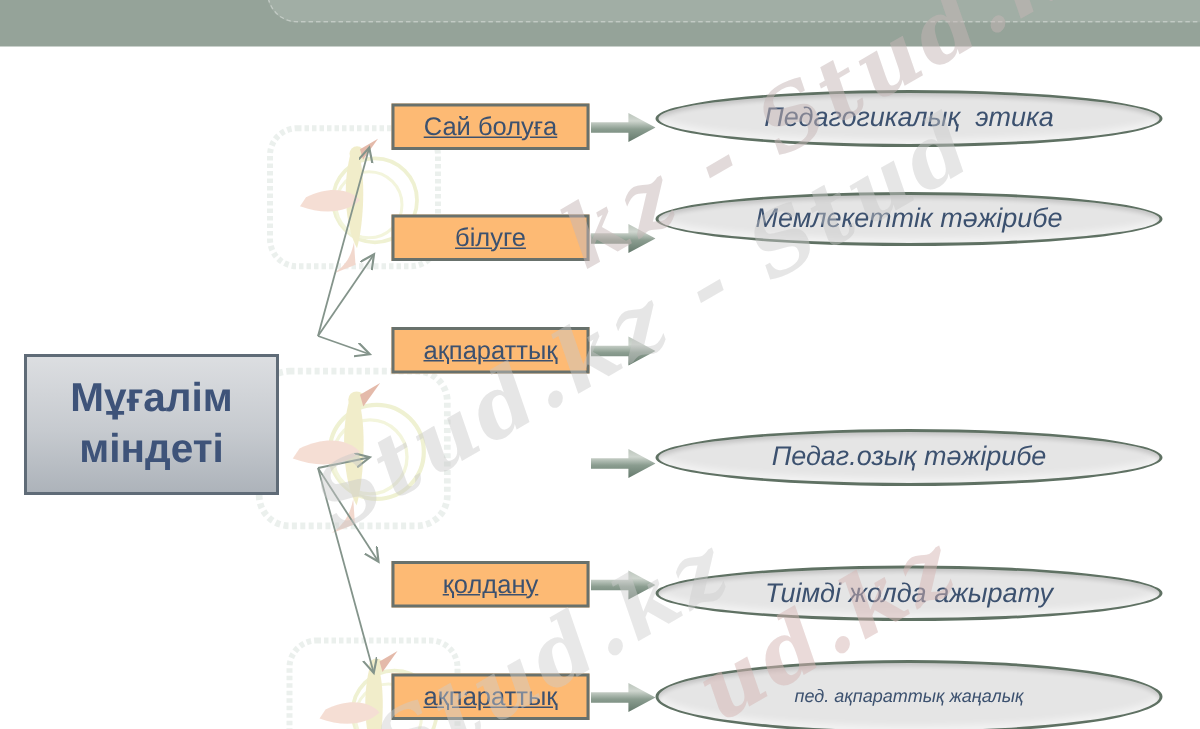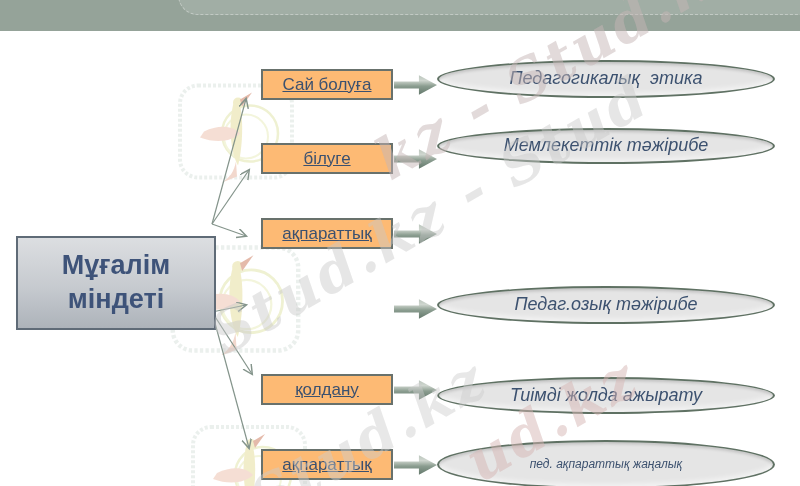--- a/index.html
+++ b/index.html
@@ -13,21 +13,21 @@
     position:absolute; left:0; top:0; width:800px; height:31px;
     background:#95a399; z-index:2;
   }
   .header-deco{
     position:absolute; left:178px; top:-28px; width:640px; height:41px;
     border-radius:20px; background:rgba(255,255,255,0.12);
     border:1px dashed rgba(255,255,255,0.35);
   }
   
   .title-box{
-    position:absolute; left:16px; top:236px; width:200px; height:94px;
+    position:absolute; left:16px; top:236px; width:170px; height:94px;
     background:linear-gradient(180deg,#dcdee1 0%,#c6cacf 55%,#adb3ba 100%);
     border:2px solid #5f6b77; box-sizing:border-box; z-index:4;
     display:flex; align-items:center; justify-content:center; text-align:center;
     font-weight:bold; font-size:27px; line-height:1.25; color:#3e5379;
     padding:0 12px;
   }
   
   .fbox{
     position:absolute; left:261px; width:132px; height:31px;
     background:#fdba74; border:2px solid #68716c; box-sizing:border-box;

